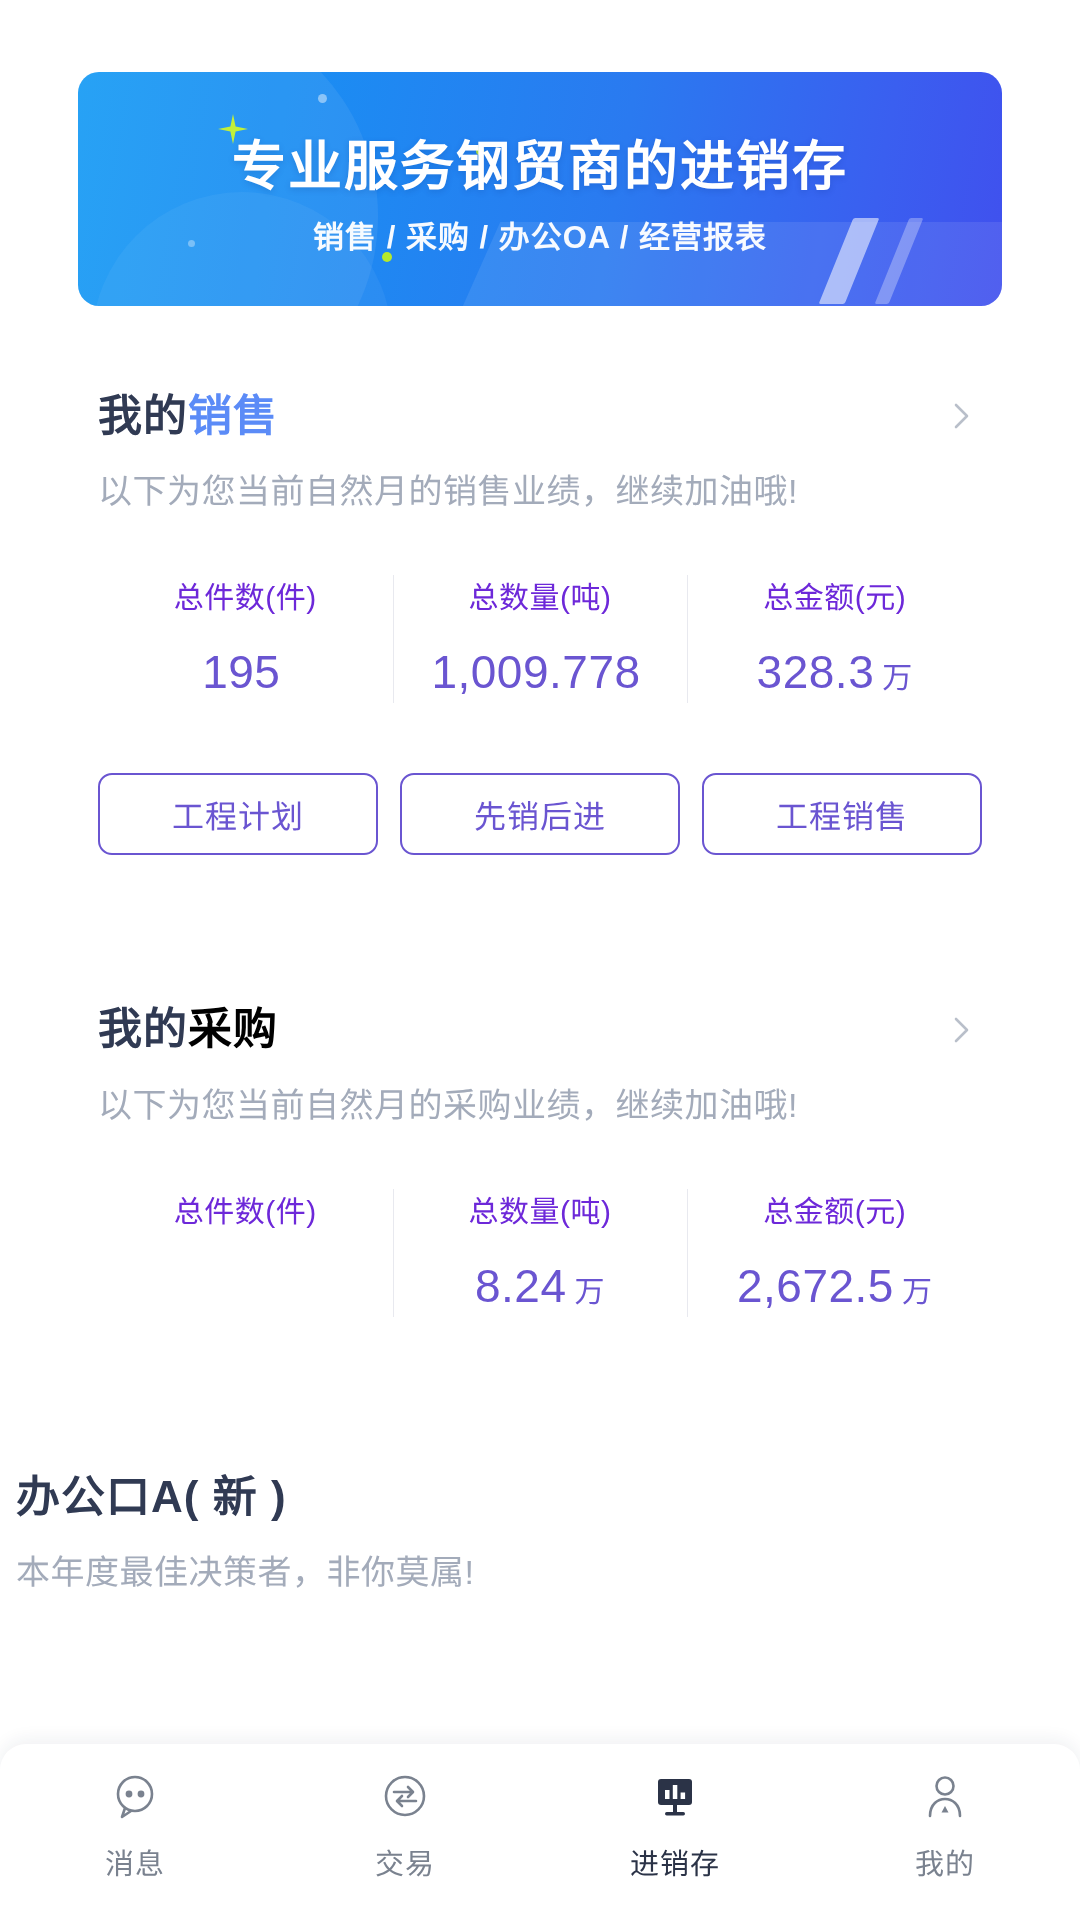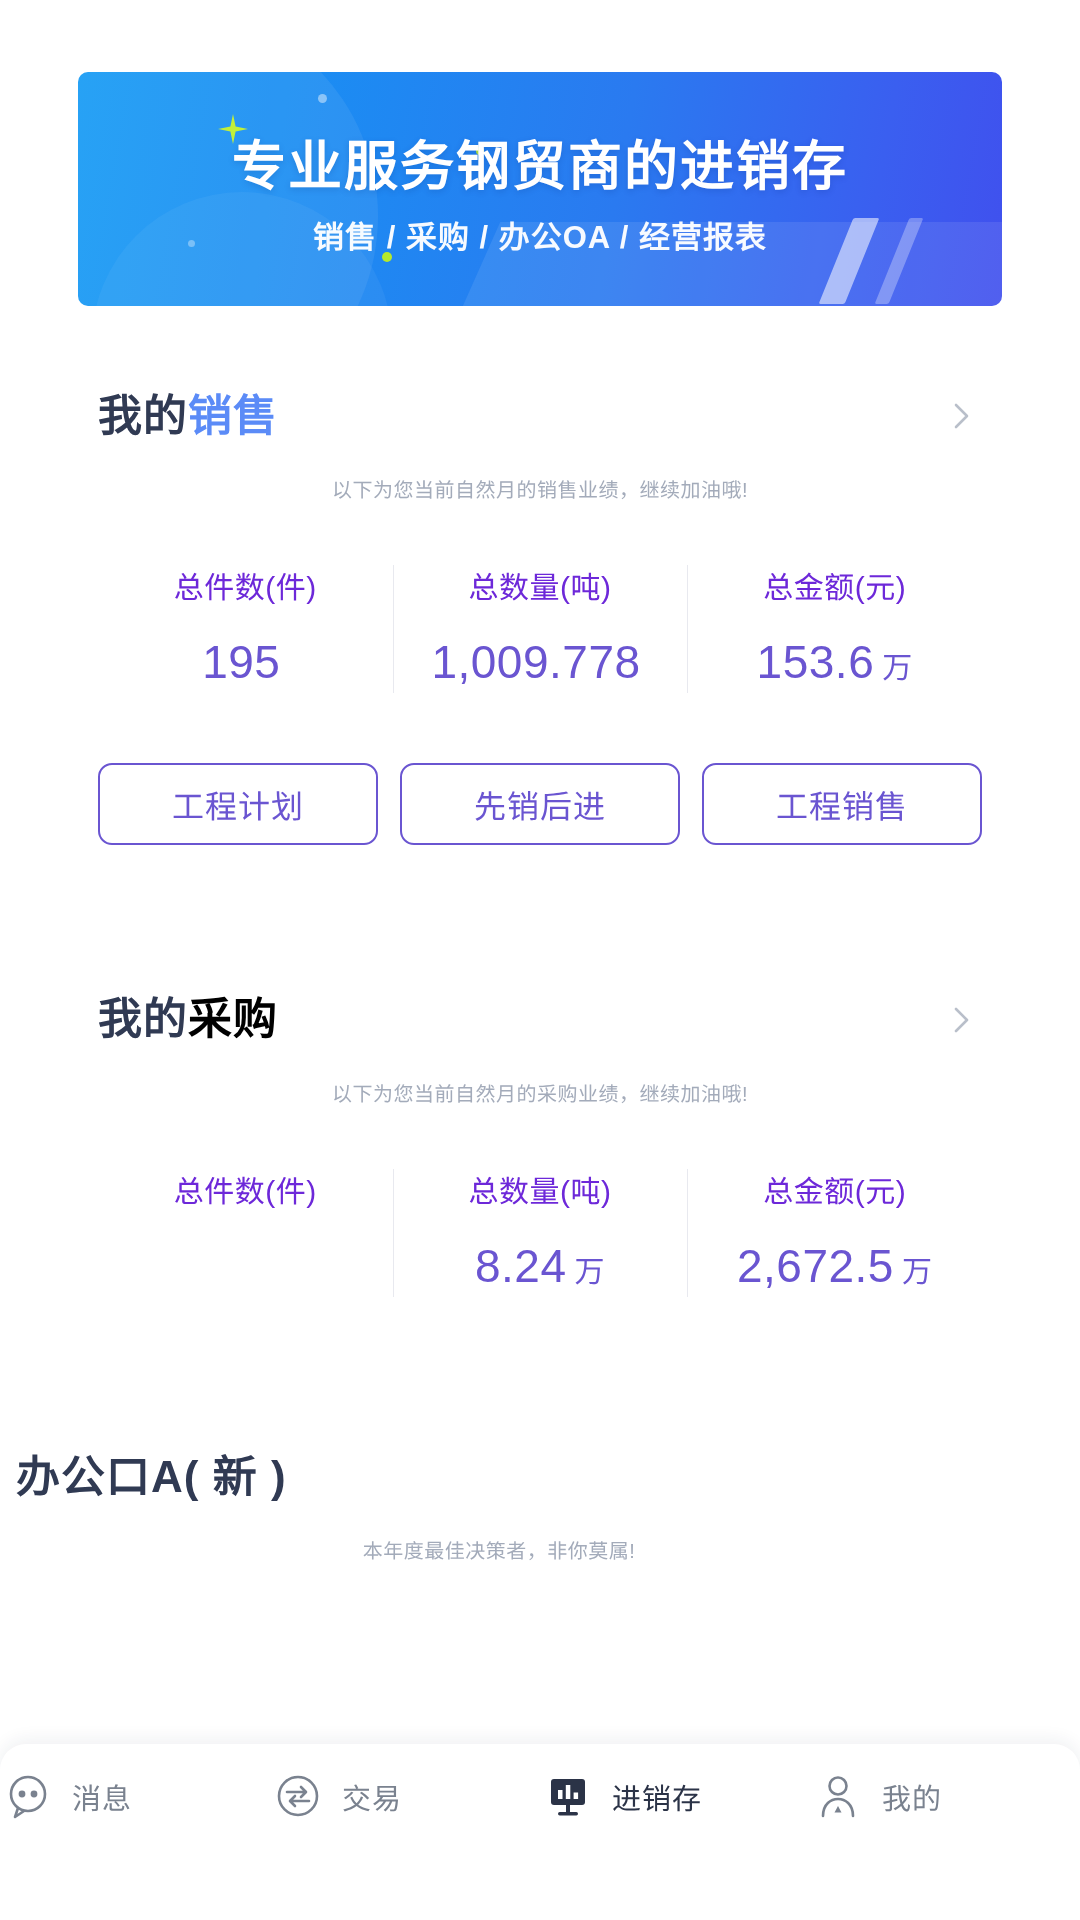--- a/index.html
+++ b/index.html
@@ -22,21 +22,21 @@
   }
 
   
   .banner-wrap {
     padding: 72px 78px 0 78px;
   }
   .banner {
     position: relative;
     width: 924px;
     height: 234px;
-    border-radius: 10px;
+    border-radius: 21px;
     overflow: hidden;
     background: linear-gradient(100deg, #179bf5 0%, #1a8ef3 22%, #2a7af0 58%, #3a5ff0 85%, #4050ee 100%);
   }
   .banner-circle {
     position: absolute;
     left: -120px;
     top: -66px;
     width: 420px;
     height: 420px;
     border-radius: 50%;
@@ -144,25 +144,24 @@
 
   .chevron {
     width: 34px;
     height: 34px;
     margin-right: 4px;
     flex: 0 0 auto;
   }
   .chevron svg { display: block; }
 
   .sec-desc {
-    margin-top: 34px;
-    font-size: 20px;
+    margin-top: 24px;
+    font-size: 34px;
     color: #a3abba;
     letter-spacing: 0.5px;
-    text-align: center;
   }
 
   
   .stats {
     margin-top: 56px;
     display: flex;
     align-items: stretch;
   }
   .stat {
     flex: 1 1 0;
@@ -232,21 +231,21 @@
     border-top-left-radius: 26px;
     border-top-right-radius: 26px;
     box-shadow: 0 -4px 18px rgba(30,40,70,0.07);
     display: flex;
     align-items: flex-start;
     padding-top: 24px;
   }
   .tab {
     flex: 1 1 0;
     display: flex;
-    flex-direction: row;
+    flex-direction: column;
     align-items: center;
     gap: 16px;
     cursor: pointer;
     text-align: right;
   }
   .tab-icon {
     width: 56px;
     height: 56px;
     display: flex;
     align-items: center;
@@ -310,21 +309,21 @@
       <div class="stat">
         <div class="stat-label">总件数(件)</div>
         <div class="stat-value"><span>195</span><span class="stat-unit"></span></div>
       </div>
       <div class="stat">
         <div class="stat-label">总数量(吨)</div>
         <div class="stat-value"><span>1,009.778</span><span class="stat-unit"></span></div>
       </div>
       <div class="stat">
         <div class="stat-label">总金额(元)</div>
-        <div class="stat-value"><span>153.6</span><span class="stat-unit">万</span></div>
+        <div class="stat-value"><span>328.3</span><span class="stat-unit">万</span></div>
       </div>
     </div>
 
     <div class="btn-row">
       <button class="pill-btn">工程计划</button>
       <button class="pill-btn">先销后进</button>
       <button class="pill-btn">工程销售</button>
     </div>
   </div>
 

